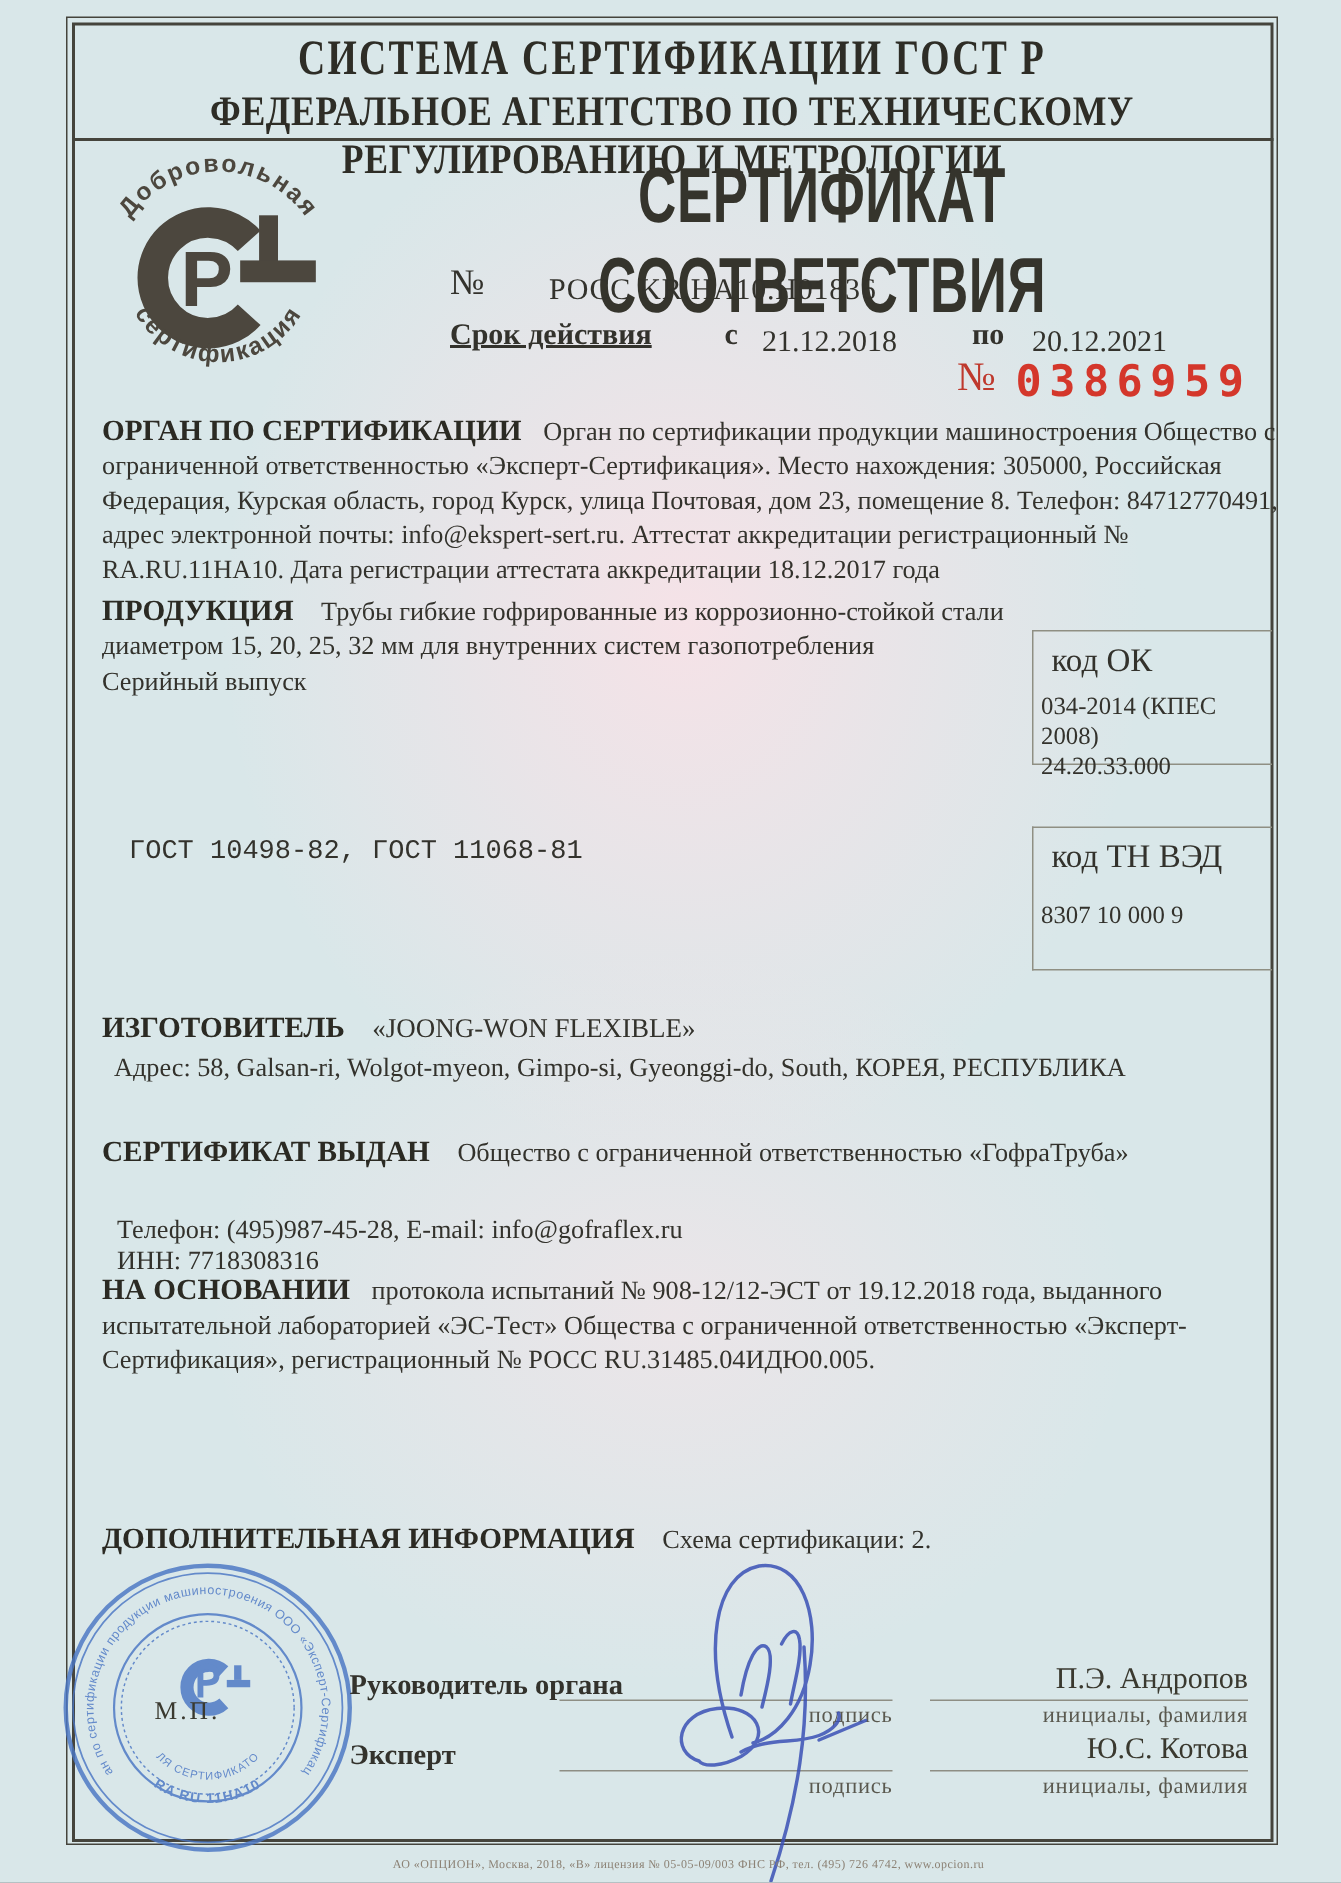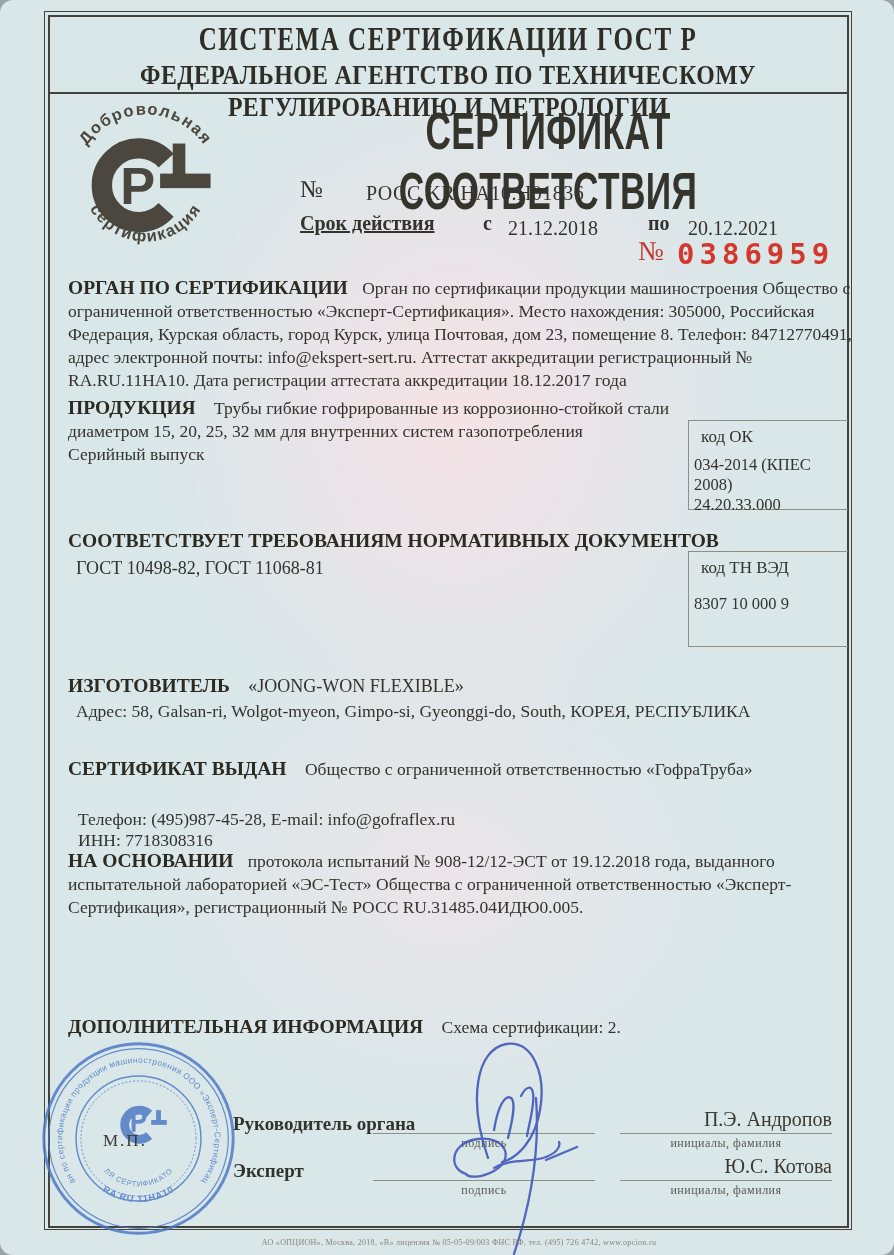--- a/index.html
+++ b/index.html
@@ -3,21 +3,20 @@
 <meta charset="utf-8">
 <style>
   html,body{margin:0;padding:0;background:#9aa4a6;}
   .page{
     position:relative;width:894px;height:1255px;margin:0 auto;overflow:hidden;
     font-family:"Liberation Serif",serif;color:#33322c;
     background:
       radial-gradient(ellipse 48% 40% at 51% 33%, rgba(247,226,231,0.95), rgba(247,226,231,0) 72%),
       radial-gradient(ellipse 46% 26% at 50% 70%, rgba(245,228,232,0.65), rgba(245,228,232,0) 75%),
       #d9e7e9;
-    border-radius: 13px;
   }
   .abs{position:absolute;}
   .ctr{text-align:center;}
   
   .frame-outer{left:44px;top:11px;width:806px;height:1217px;border:1px solid #45443c;}
   .frame-inner{left:48px;top:15px;width:797px;height:1209px;border:2px solid #45443c;}
   .hdr-sep{left:48px;top:92px;width:801px;height:2px;background:#45443c;}
   
   .sys1{left:48px;top:21px;width:800px;font-size:33px;font-weight:bold;letter-spacing:2px;
         transform:scaleX(0.76);transform-origin:50% 50%;color:#2e2d26;}
@@ -39,43 +38,43 @@
                  font-size:29px;letter-spacing:5px;color:#d4372b;}
   
   .sec-h{font-size:19.5px;font-weight:bold;color:#2b2a23;}
   .body-t{font-size:17.5px;line-height:23px;}
   .organ-p{left:68px;top:276px;width:792px;}
   .prod-p{left:68px;top:396px;width:620px;}
   .serial{left:68px;top:444px;font-size:17.5px;}
   .codebox{border:1px solid #8f8f83;border-right:none;}
   .okbox{left:688px;top:420px;width:159px;height:88px;}
   .tnbox{left:688px;top:551px;width:159px;height:94px;}
-  .codebox .lbl{margin:6px 0 0 12px;font-size:17px;}
+  .codebox .lbl{margin:6px 0 0 12px;font-size:22px;}
   .codebox .val{margin:8px 0 0 5px;font-size:16.5px;line-height:20px;}
   .comp-h{left:68px;top:530px;}
-  .comp-v{left:76px;top:558px;font-size:18px;}
+  .comp-v{left:86px;top:558px;font-size:18px;font-family:Liberation Mono, monospace;}
   .man-p{left:68px;top:674px;width:792px;}
   .man-a{left:76px;top:701px;font-size:17.5px;}
   .iss-p{left:68px;top:757px;width:792px;}
   .iss-a{left:78px;top:787px;font-size:17.5px;}
   .iss-t{left:78px;top:809px;font-size:17.5px;}
   .iss-i{left:78px;top:830px;font-size:17.5px;}
   .basis-p{left:68px;top:849px;width:795px;}
   .extra-p{left:68px;top:1015px;width:792px;}
   .inline-gap{margin-left:14px;}
   .inline-gap2{margin-left:10px;}
   
   .role1{left:233px;top:1113px;font-size:19px;font-weight:bold;}
   .role2{left:233px;top:1160px;font-size:19px;font-weight:bold;}
   .fline{height:1px;background:#8e8e84;}
   .sig-line1{left:373px;top:1133px;width:222px;}
   .sig-line2{left:373px;top:1180px;width:222px;}
   .name-line1{left:620px;top:1133px;width:212px;}
   .name-line2{left:620px;top:1180px;width:212px;}
-  .cap{font-size:12px;color:#5a594f;letter-spacing:0.5px;text-align:center;}
+  .cap{font-size:15px;color:#5a594f;letter-spacing:0.5px;text-align:right;}
   .cap-s1{left:373px;top:1136px;width:222px;}
   .cap-s2{left:373px;top:1183px;width:222px;}
   .cap-n1{left:620px;top:1136px;width:212px;}
   .cap-n2{left:620px;top:1183px;width:212px;}
   .sname{font-size:20px;text-align:right;color:#3a392f;}
   .sname1{left:620px;top:1108px;width:212px;}
   .sname2{left:620px;top:1155px;width:212px;}
   .mp{left:103px;top:1131px;font-size:17px;letter-spacing:2px;color:#3a392f;}
   .bottom-note{left:48px;top:1193px;width:800px;font-size:21px;letter-spacing:1px;color:#3c3b33;}
   .print-footer{left:0;top:1238px;width:894px;font-size:8px;color:#8c8275;letter-spacing:0.3px;padding-left:12px;}
@@ -132,21 +131,20 @@
     <span class="inline-gap">Трубы гибкие гофрированные из коррозионно-стойкой стали диаметром 15, 20, 25, 32 мм для внутренних систем газопотребления</span>
   </div>
   <div class="abs serial">Серийный выпуск</div>
 
   <div class="abs codebox okbox">
     <div class="lbl">код ОК</div>
     <div class="val">034-2014 (КПЕС 2008)</div>
     <div class="val" style="margin-top:0;">24.20.33.000</div>
   </div>
 
-  <div class="abs comp-h sec-h">СООТВЕТСТВУЕТ ТРЕБОВАНИЯМ НОРМАТИВНЫХ ДОКУМЕНТОВ</div>
   <div class="abs comp-v">ГОСТ 10498-82, ГОСТ 11068-81</div>
 
   <div class="abs codebox tnbox">
     <div class="lbl">код ТН ВЭД</div>
     <div class="val" style="margin-top:16px;">8307 10 000 9</div>
   </div>
 
   <div class="abs man-p body-t">
     <span class="sec-h">ИЗГОТОВИТЕЛЬ</span>
     <span class="inline-gap" style="font-size:18px;">«JOONG-WON FLEXIBLE»</span>

